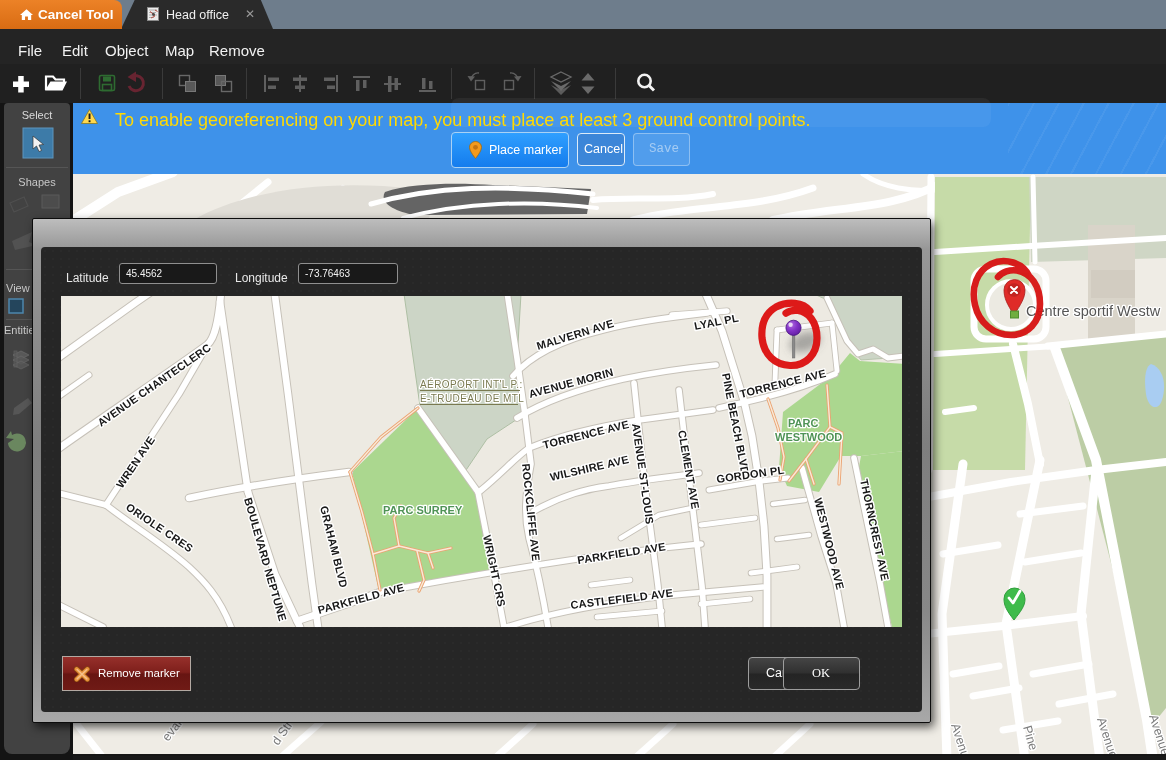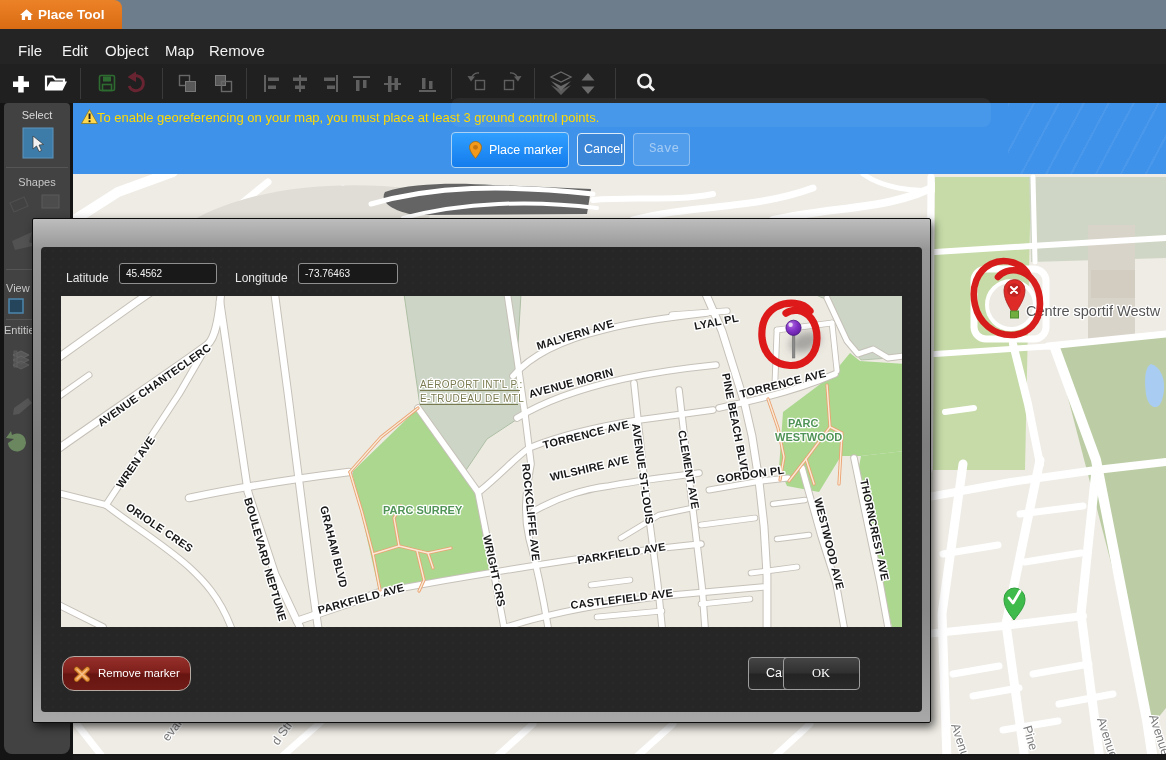--- a/index.html
+++ b/index.html
@@ -26,21 +26,21 @@
   
   #toolbar { left:0; top:64px; width:1166px; height:39px; background:#202020; }
 
   
   #sidebar { left:0; top:103px; width:73px; height:657px; background:#141414; }
   #sidepanel { position:absolute; left:4px; top:0px; width:66px; height:651px; background:#424242;
     border-radius:4px 4px 8px 8px; }
 
   
   #bluebar { left:73px; top:103px; width:1093px; height:71px; background:#3e92ea; }
-  #btext { position:absolute; left:24px; top:7px; color:#ffd903; font-size:13px; }
+  #btext { position:absolute; left:42px; top:7px; color:#ffd903; font-size:18px; }
   .bbtn { position:absolute; top:30px; height:35px; border-radius:4px; font-size:12.5px; color:#fff; }
   #bplace { left:378px; top:29px; width:118px; height:36px;
     background:linear-gradient(180deg,#2f9fff,#147ced); border:1px solid #a9d2f5;padding-left:33px; }
   #bplace span { position:absolute; left:37px; top:10px; }
   #bcancel { left:504px; width:48px; height:33px; background:#3c86d8; border:1px solid #dcebf8; }
   #bcancel span { position:absolute; left:6px; top:8px; }
   #bsave { left:560px; width:57px; height:33px; background:rgba(255,255,255,0.10);
     border:1px solid rgba(215,232,248,0.45); color:rgba(235,243,250,0.55); }
   #bsave span { position:absolute; left:15px; top:8px;font-family:Liberation Mono, monospace; }
 
@@ -54,21 +54,21 @@
     background-size:8px 8px; background-color:#262626; }
   .dlab { position:absolute; color:#e8e8e8; font-size:12px; }
   .dinput { position:absolute; height:21px; background:#191919; border:1px solid #8f8f8f;
     border-radius:3px; color:#f2f2f2; font-size:10px; padding:4px 0 0 6px; }
   #innermapwrap { position:absolute; left:20px; top:49px; width:841px; height:331px; background:#eeebe3; overflow:hidden; }
   .dbtn { position:absolute; top:410px; height:33px; border-radius:4px; border:1px solid #9d9d9d;
     background:linear-gradient(180deg,#454545 0%,#303030 48%,#242424 52%,#2a2a2a 100%);
     color:#fff; font-size:12.5px; text-align:center; }
   #removebtn { left:21px; top:409px; width:129px; height:35px; border:1px solid #b3a9a2;
     background:linear-gradient(180deg,#96302b 0%,#7e1f1b 46%,#671512 52%,#701b16 100%);
-    border-radius:12px; color:#fff; font-size:11.5px; }
+    border-radius:0; color:#fff; font-size:11.5px; }
 </style>
 </head>
 <body>
 <div id="app">
 
   <svg id="outermap" class="abs" style="left:73px; top:174px;" width="1093" height="580" viewBox="0 0 1093 580">
     <rect width="1093" height="580" fill="#efece5"></rect>
 
     <g stroke="#ffffff" fill="none" stroke-linecap="round">
       <path d="M -5,50 L 45,18 L 100,-2" stroke-width="10"></path>
@@ -141,22 +141,33 @@
 
     <path d="M 941,141 C 934,130 931,124 931,116 A 10.5,10.5 0 1 1 952,116 C 952,124 948,130 941,141 Z" fill="#df2b28" stroke="#a81d1a" stroke-width="0.8"></path>
     <circle cx="941" cy="116" r="6.8" fill="#c32320"></circle>
     <path d="M 938,113 L 944,119 M 944,113 L 938,119" stroke="#ffffff" stroke-width="2" stroke-linecap="round"></path>
     <rect x="937.5" y="137" width="8" height="7" fill="#6fae3f" stroke="#4e8f2f"></rect>
 
     <path d="M 956,102 C 950,89 932,83 918,90 C 904,97 898,113 902,131 C 906,149 921,161 938,161 C 955,161 967,148 967,130 C 967,112 958,99 944,96.5 C 937,95.3 929,98 925,103" fill="none" stroke="#d61414" stroke-width="6.6" stroke-linecap="round" opacity="0.96"></path>
   </svg>
 
   <div id="topbar" class="abs"></div>
+  <div id="hotab" class="abs">
+      <span class="t">Head office</span>
+      <span class="x">✕</span>
+    <svg width="14" height="15" viewBox="0 0 14 15" style="position:absolute;left:26px;top:7px;">
+      <rect x="0.5" y="0.5" width="11" height="13" fill="#ececec" stroke="#8a8a8a"></rect>
+      <path d="M 2,3 h8 M 2,5.5 h7 M 2,8 h8 M 2,10.5 h5" stroke="#b0b0b0" stroke-width="1"></path>
+      <path d="M 3,4.5 L 8,8.5 M 8,3 l 2.5,1.5" stroke="#b4463a" stroke-width="1"></path>
+      <circle cx="6.5" cy="7.5" r="1.4" fill="#4c4c4c"></circle>
+      <path d="M 4,11 l 4,-2" stroke="#b4463a" stroke-width="0.9"></path>
+    </svg>
+  </div>
   <div id="cfgtab" class="abs">
-      <span>Place Tool</span>
+      <span>Cancel Tool</span>
     <svg width="13" height="12" viewBox="0 0 18 16" style="position:absolute;left:20px;top:9px;">
       <path d="M 9,0 L 18,8 L 15.5,8 L 15.5,15 L 11,15 L 11,10 L 7,10 L 7,15 L 2.5,15 L 2.5,8 L 0,8 Z" fill="#fff"></path>
     </svg>
   </div>
   <div id="menubar" class="abs">
     <span style="left:18px">File</span>
       <span style="left:62px">Edit</span>
     <span style="left:105px">Object</span>
       <span style="left:165px">Map</span>
     <span style="left:209px">Remove</span>

